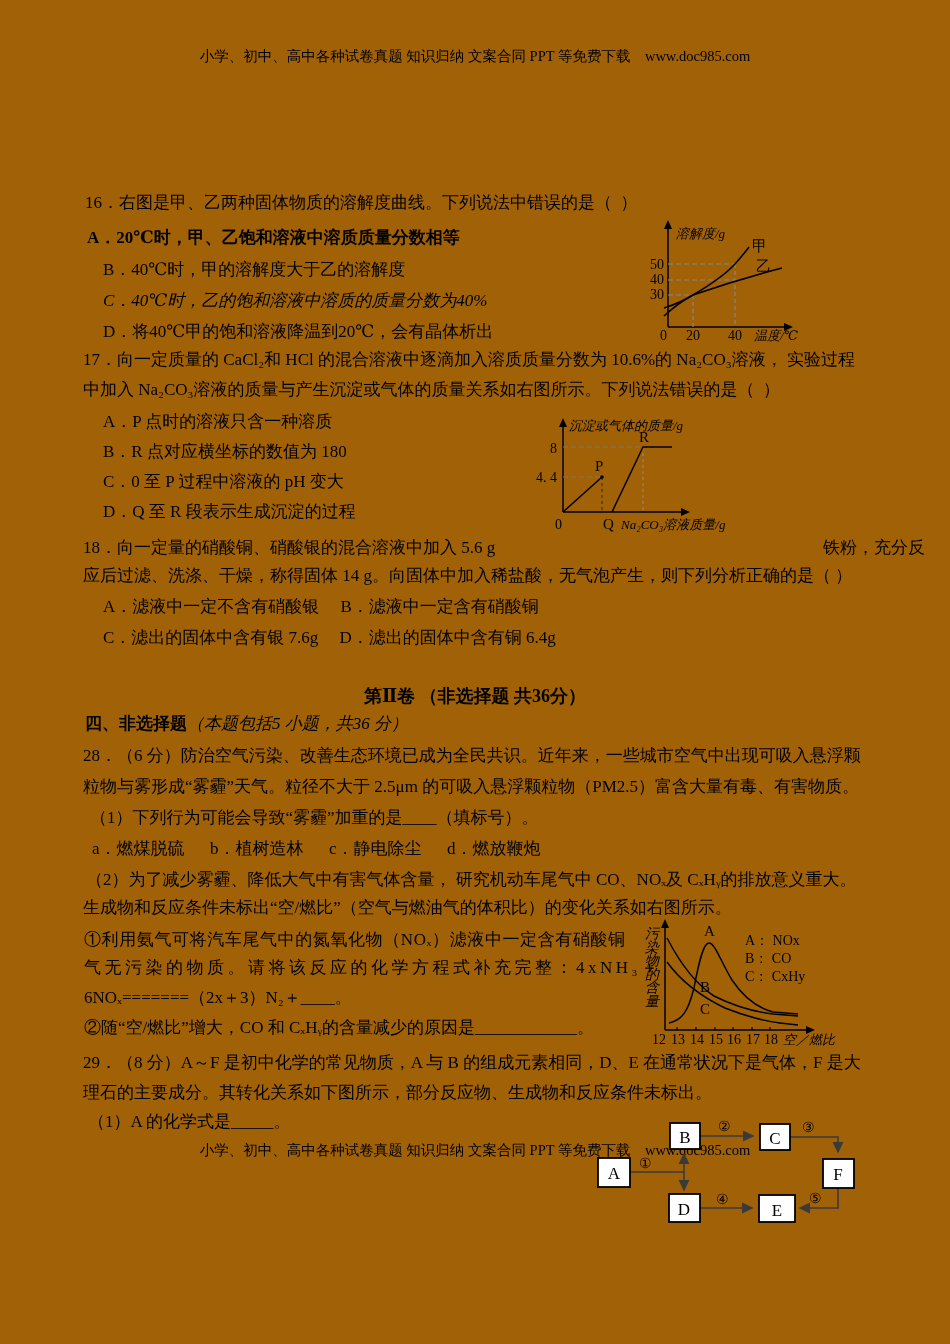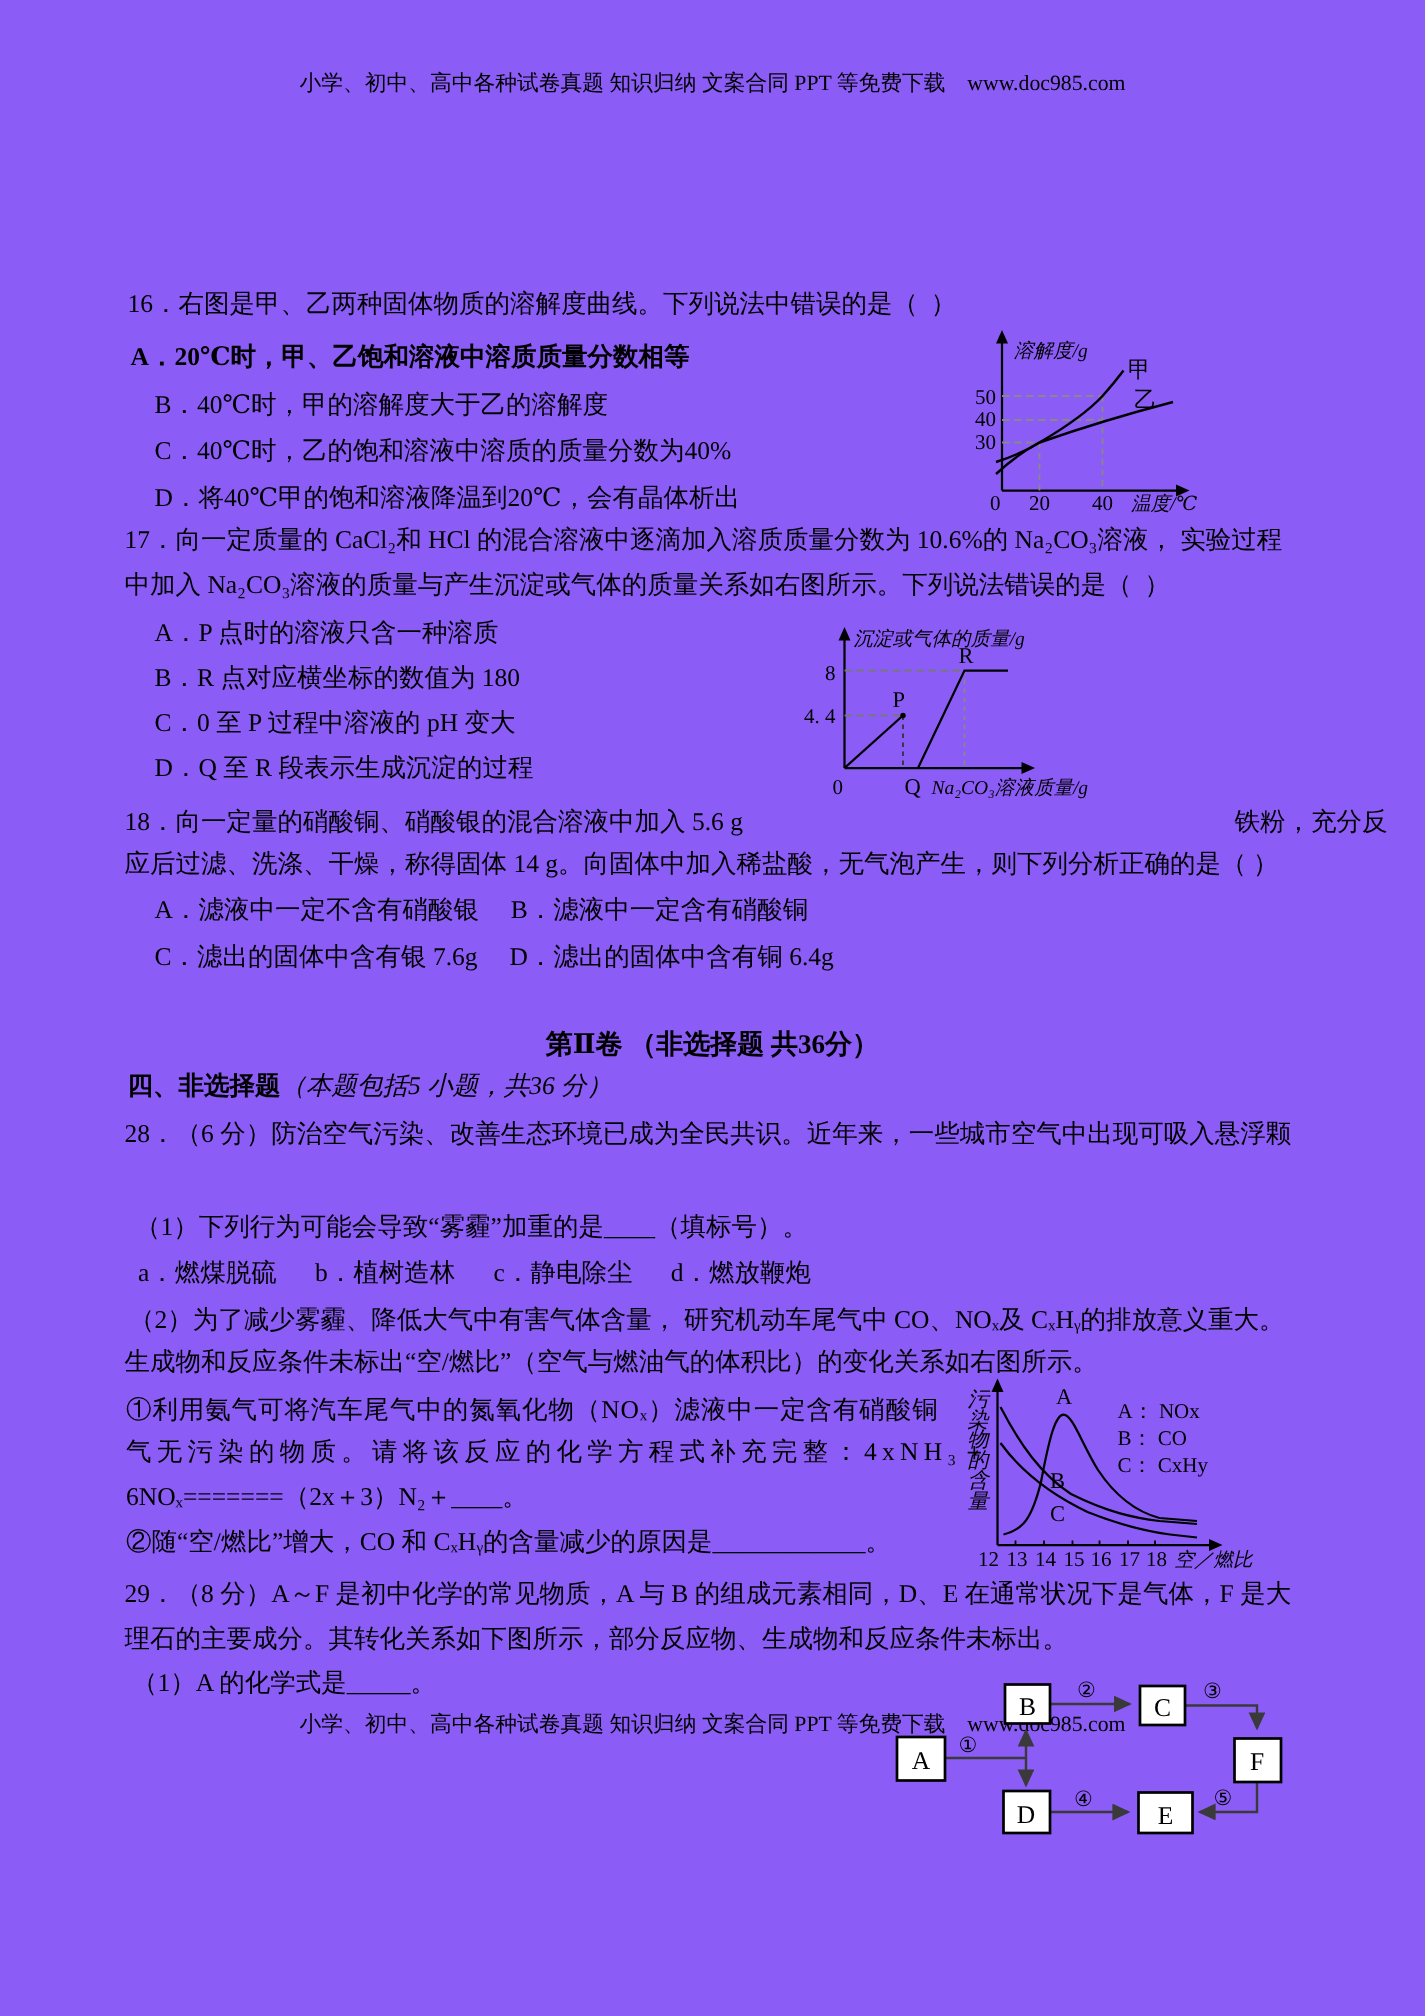--- a/index.html
+++ b/index.html
@@ -1,16 +1,16 @@
 <!DOCTYPE html>
 <html><head>
 <meta charset="utf-8">
 <style>
   html,body{margin:0;padding:0;background:#fff;}
-  .page{position:relative;width:950px;height:1344px;background:#8b5cf6;overflow:hidden;
+  .page{position:relative;width:950px;height:1344px;background:#a16207;overflow:hidden;
         font-family:"Liberation Serif","DejaVu Serif",serif;color:#000;}
   .ln{position:absolute;font-size:17px;line-height:20px;white-space:pre;}
   .center{left:0;width:950px;text-align:center;}
   .small{font-size:14.5px;}
   .bold{font-weight:bold;}
   .ital{font-style:italic;}
   svg{position:absolute;overflow:visible;}
   svg text{font-family:"Liberation Serif","DejaVu Serif",serif;fill:#000;}
   .axlbl{font-style:italic;font-size:13px;}
   .tick{font-size:14px;}
@@ -23,21 +23,21 @@
 </head>
 <body>
 
 <div class="page">
 
   <div class="ln center small" style="top:46px;">小学、初中、高中各种试卷真题 知识归纳 文案合同 PPT 等免费下载　www.doc985.com</div>
 
   <div class="ln" style="left:85px;top:193px;">16．右图是甲、乙两种固体物质的溶解度曲线。下列说法中错误的是（  ）</div>
   <div class="ln" style="left:87px;top:228px;font-weight:bold;">A．20℃时，甲、乙饱和溶液中溶质质量分数相等</div>
   <div class="ln" style="left:103px;top:260px;">B．40℃时，甲的溶解度大于乙的溶解度</div>
-  <div class="ln" style="left:103px;top:291px;">C．40℃时，乙的饱和溶液中溶质的质量分数为40%</div>
+  <div class="ln" style="left:103px;top:291px;font-style:italic;">C．40℃时，乙的饱和溶液中溶质的质量分数为40%</div>
   <div class="ln" style="left:103px;top:322px;">D．将40℃甲的饱和溶液降温到20℃，会有晶体析出</div>
 
   <svg style="left:640px;top:216px;" width="315" height="130" viewBox="0 0 315 130">
     <path d="M28,10 V111" stroke="#000" stroke-width="1.5" fill="none"></path>
     <path d="M28,4 L24,13 L32,13 Z" fill="#000"></path>
     <path d="M28,111 H146" stroke="#000" stroke-width="1.5" fill="none"></path>
     <path d="M153,111 L144,107 L144,115 Z" fill="#000"></path>
     <path d="M28,48 H95 M28,64 H95 M28,79 H53" stroke="#888" stroke-width="1.2" stroke-dasharray="5 3" fill="none"></path>
     <path d="M53,79 V111 M95,48 V111" stroke="#888" stroke-width="1.2" stroke-dasharray="4 3" fill="none"></path>
     <path d="M24,92 Q40,87 53,79 Q82,62 95,48 Q103,39 109,31" stroke="#000" stroke-width="1.6" fill="none"></path>
@@ -86,20 +86,21 @@
   <div class="ln" style="left:83px;top:538px;">18．向一定量的硝酸铜、硝酸银的混合溶液中加入 5.6 g</div>
   <div class="ln" style="left:823px;top:538px;">铁粉，充分反</div>
   <div class="ln" style="left:83px;top:566px;">应后过滤、洗涤、干燥，称得固体 14 g。向固体中加入稀盐酸，无气泡产生，则下列分析正确的是（ ）</div>
   <div class="ln" style="left:103px;top:597px;">A．滤液中一定不含有硝酸银　 B．滤液中一定含有硝酸铜</div>
   <div class="ln" style="left:103px;top:628px;">C．滤出的固体中含有银 7.6g　 D．滤出的固体中含有铜 6.4g</div>
 
   <div class="ln center bold" style="top:686px;font-size:18px;">第Ⅱ卷 （非选择题 共36分）</div>
   <div class="ln" style="left:85px;top:714px;"><span class="bold">四、非选择题</span><span class="ital">（本题包括5 小题，共36 分）</span></div>
 
   <div class="ln" style="left:83px;top:746px;">28．（6 分）防治空气污染、改善生态环境已成为全民共识。近年来，一些城市空气中出现可吸入悬浮颗</div>
+  <div class="ln" style="left:83px;top:777px;">粒物与雾形成“雾霾”天气。粒径不大于 2.5μm 的可吸入悬浮颗粒物（PM2.5）富含大量有毒、有害物质。</div>
   <div class="ln" style="left:90px;top:808px;">（1）下列行为可能会导致“雾霾”加重的是____（填标号）。</div>
   <div class="ln" style="left:92px;top:839px;">a．燃煤脱硫 　 b．植树造林 　 c．静电除尘 　 d．燃放鞭炮</div>
   <div class="ln" style="left:86px;top:870px;">（2）为了减少雾霾、降低大气中有害气体含量， 研究机动车尾气中 CO、NOₓ及 CₓHᵧ的排放意义重大。</div>
   <div class="ln" style="left:83px;top:898px;">生成物和反应条件未标出“空/燃比”（空气与燃油气的体积比）的变化关系如右图所示。</div>
   <div class="ln sp1" style="left:84px;top:930px;">①利用氨气可将汽车尾气中的氮氧化物（NOₓ）滤液中一定含有硝酸铜</div>
   <div class="ln sp2" style="left:84px;top:958px;">气无污染的物质。请将该反应的化学方程式补充完整：4xNH₃＋</div>
   <div class="ln" style="left:84px;top:988px;">6NOₓ=======（2x＋3）N₂＋____。</div>
   <div class="ln" style="left:84px;top:1018px;">②随“空/燃比”增大，CO 和 CₓHᵧ的含量减少的原因是____________。</div>
 
   <div class="vertlbl" style="left:645px;top:927px;">污染物的含量</div>

